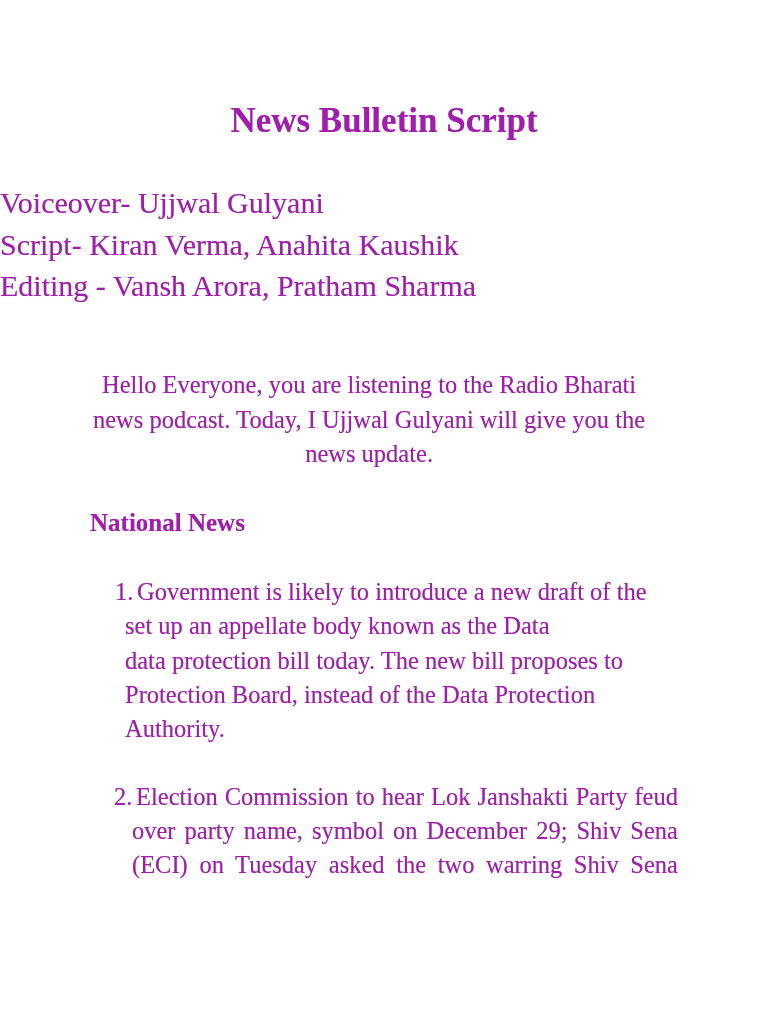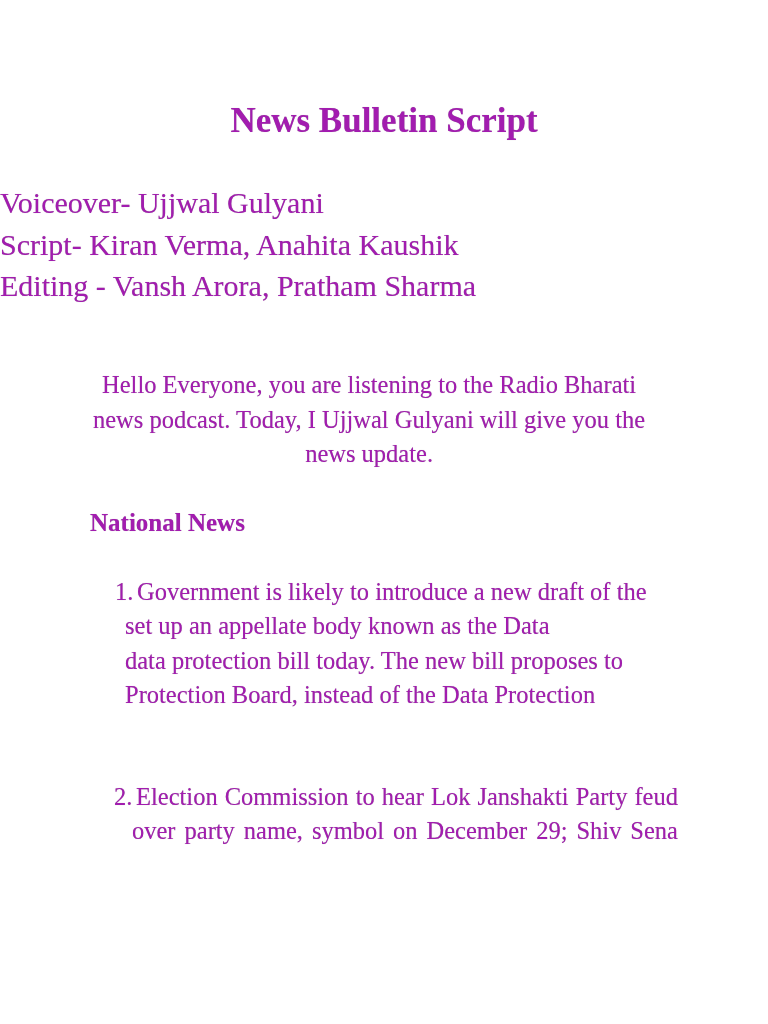--- a/index.html
+++ b/index.html
@@ -117,21 +117,23 @@
   </div>
 
   <div class="section-heading">National News</div>
 
   <div class="news-item" id="item1">
     <span class="item-number">1.</span>
     <div class="line-first">Government is likely to introduce a new draft of the</div>
     <div class="line-rest">set up an appellate body known as the Data</div>
     <div class="line-rest">data protection bill today. The new bill proposes to</div>
     <div class="line-rest">Protection Board, instead of the Data Protection</div>
+    <div class="line-rest">Authority.</div>
   </div>
 
   <div class="news-item" id="item2">
     <span class="item-number">2.</span>
     <div class="line-first">Election Commission to hear Lok Janshakti Party feud</div>
     <div class="line-rest">over party name, symbol on December 29; Shiv Sena</div>
+    <div class="line-rest">(ECI) on Tuesday asked the two warring Shiv Sena</div>
   </div>
 
 </div>
 
 </body></html>

